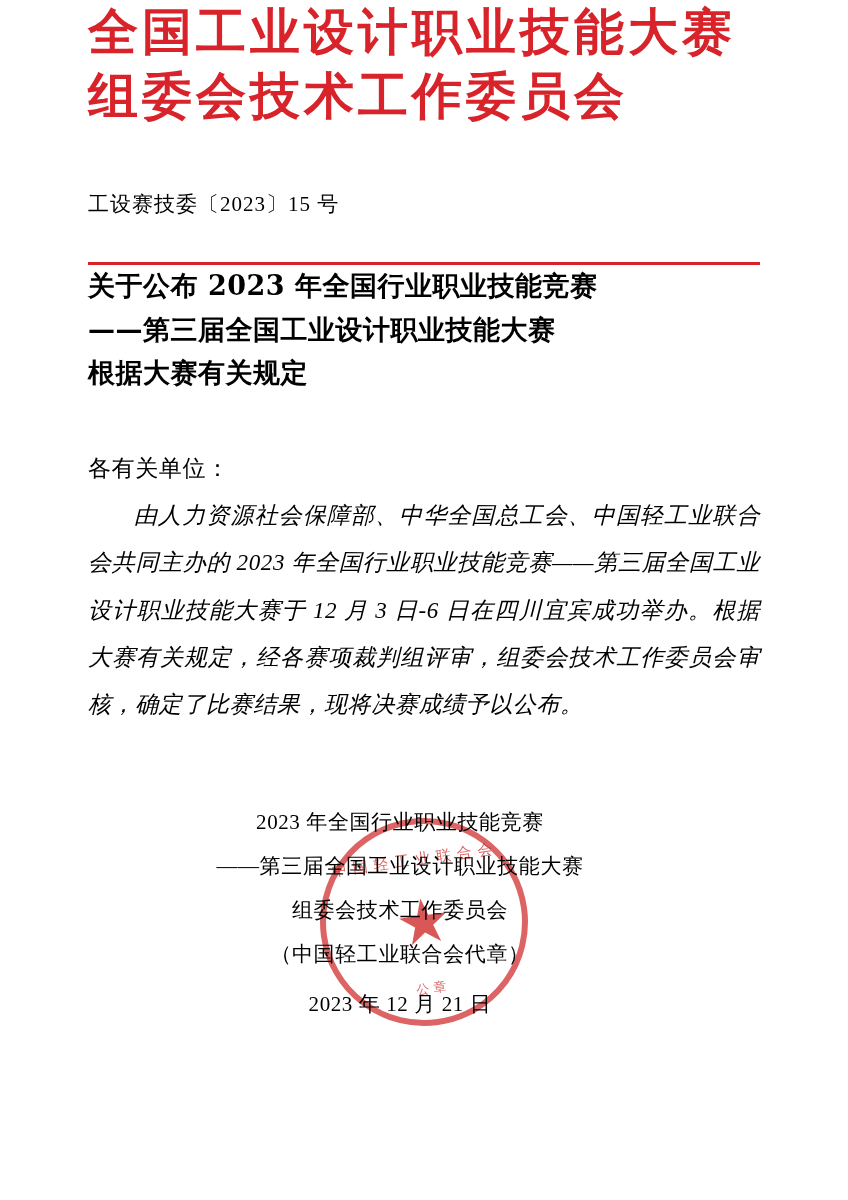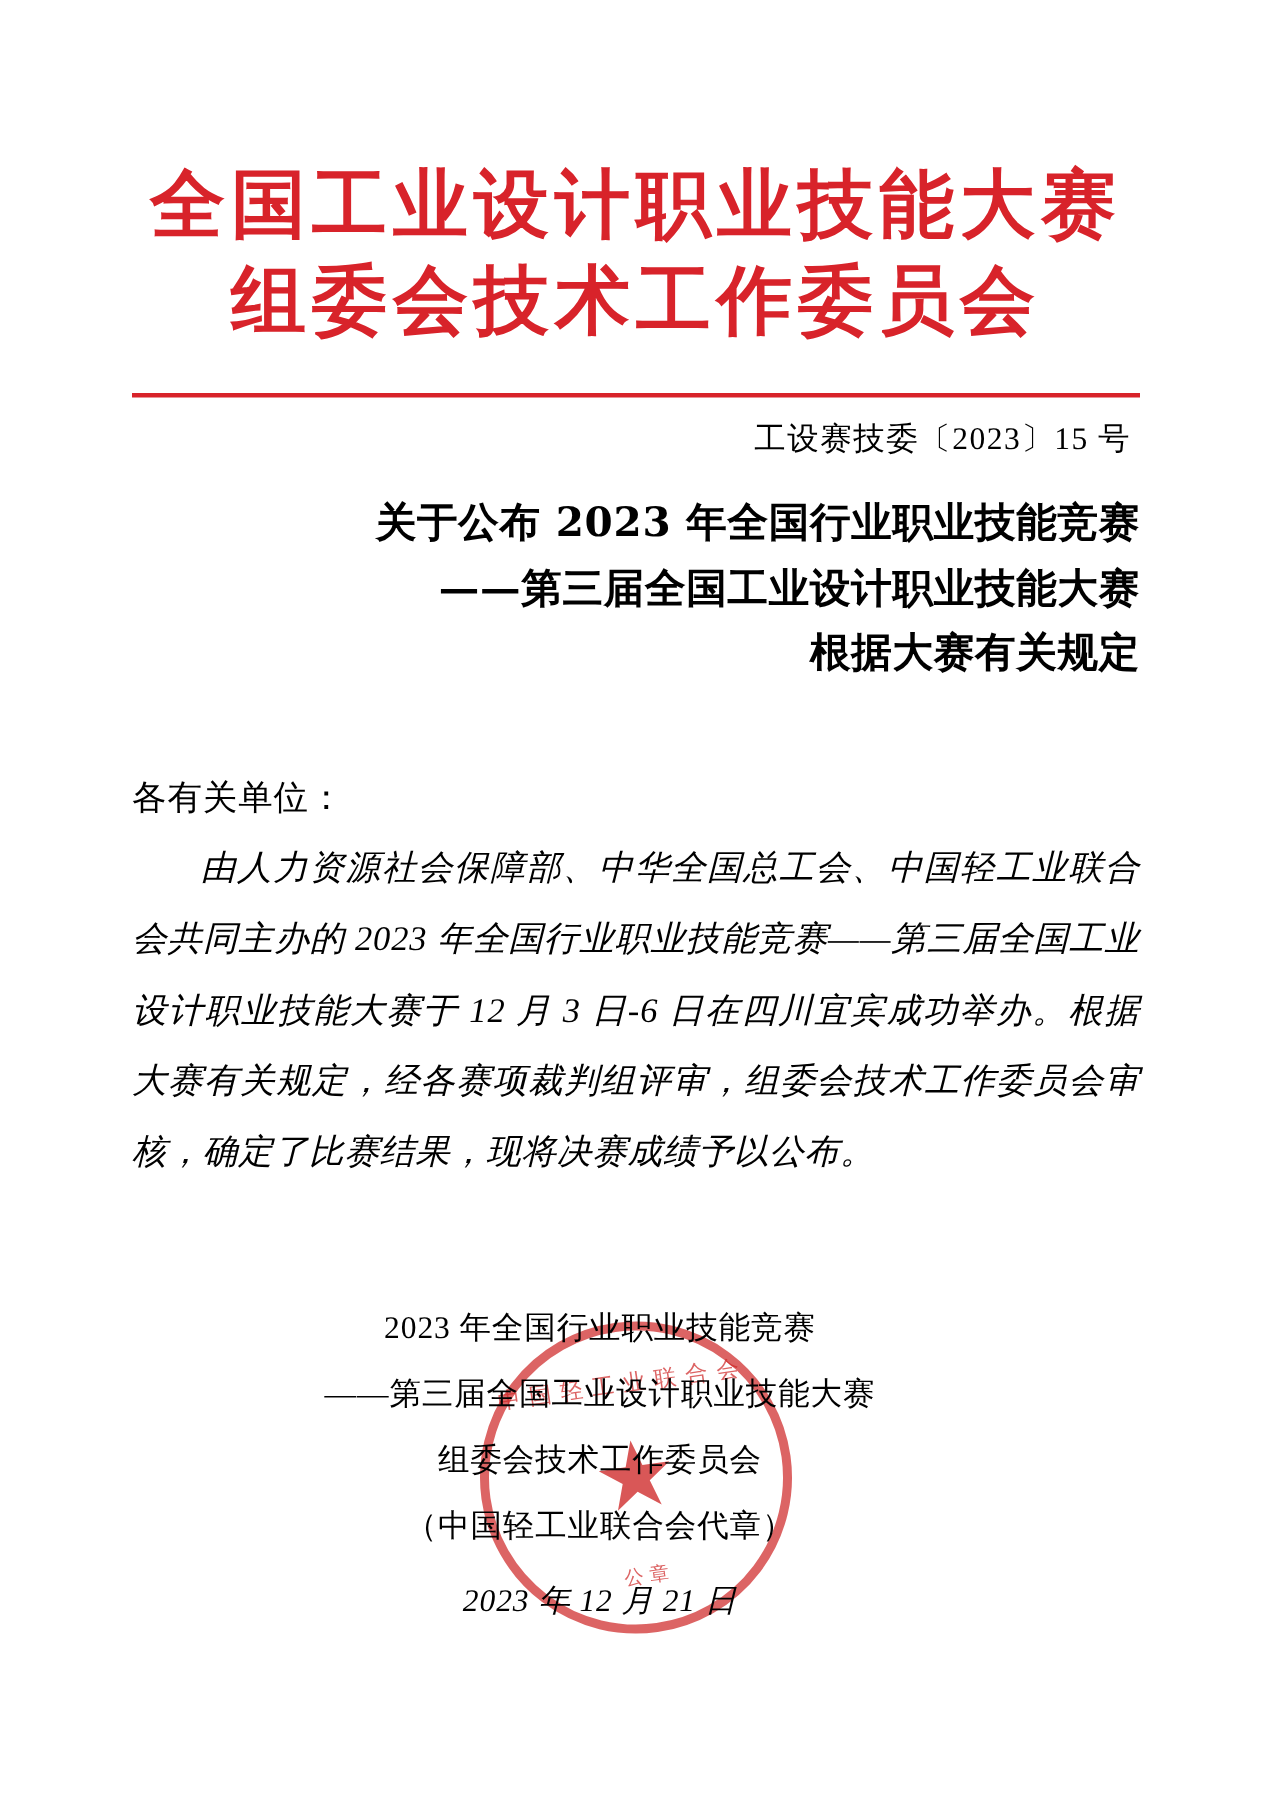--- a/index.html
+++ b/index.html
@@ -18,58 +18,55 @@
   .page {
     width: 848px;
     height: 1200px;
     position: relative;
     box-sizing: border-box;
     padding: 0 88px;
   }
 
   
   .letterhead {
-    padding-top: 104px;
-    text-align: center;
   }
   .letterhead-line {
     color: #d8232a;
     font-family: "DejaVu Serif", "Liberation Serif", serif;
     font-weight: bold;
     font-size: 50px;
     letter-spacing: 4px;
     line-height: 1.28;
     white-space: nowrap;
   }
 
   
   .docnum-wrap {
-    margin-top: 46px;
-    text-align: right;
+    margin-top: 62px;
     padding-right: 6px;
   }
   .docnum {
     font-size: 21px;
     letter-spacing: 1px;
   }
 
   
   .red-rule {
     position: absolute;
     left: 88px;
     right: 88px;
     top: 262px;
     height: 3px;
     background: #d8232a;
   }
 
   
   .title-block {
-    margin-top: 21px;
-    text-align: right;
+    margin-top: 46px;
+    text-align: left;
   }
   .title-line {
     font-family: "DejaVu Serif", "Liberation Serif", serif;
     font-weight: bold;
     font-size: 27px;
     line-height: 1.62;
     letter-spacing: 0.5px;
   }
 
   
@@ -98,21 +95,20 @@
     letter-spacing: 0.6px;
     position: relative;
     padding-right: 48px;
   }
   .sig-line {
     position: relative;
     z-index: 2;
   }
   .sig-date {
     margin-top: 6px;
-    font-style: italic;
   }
 
   
   .seal {
     position: absolute;
     left: 50%;
     top: 18px;
     transform: translateX(-50%) rotate(-8deg);
     width: 196px;
     height: 196px;

